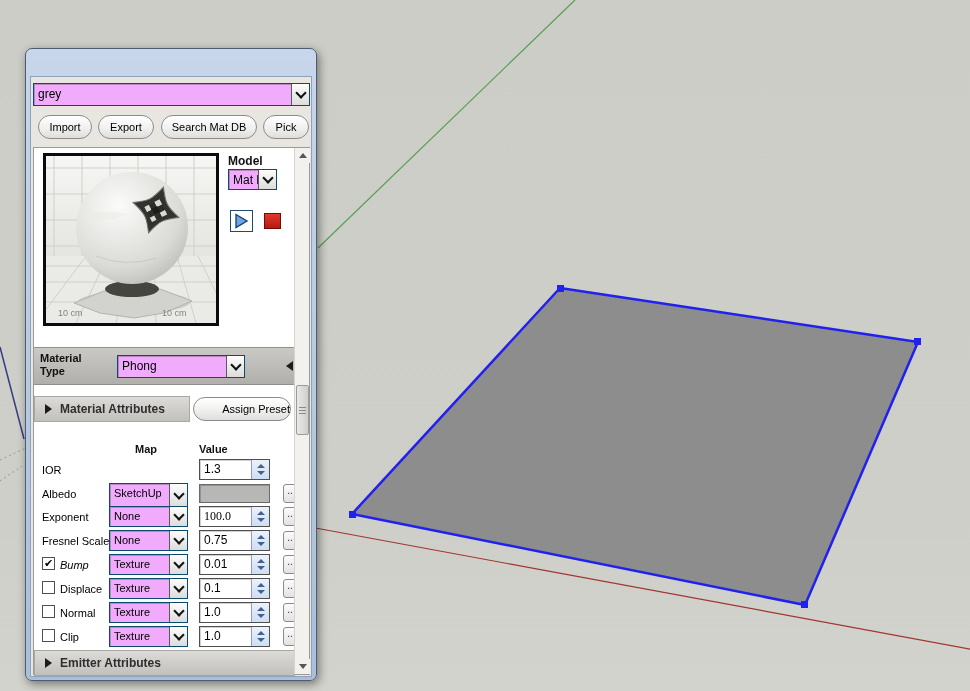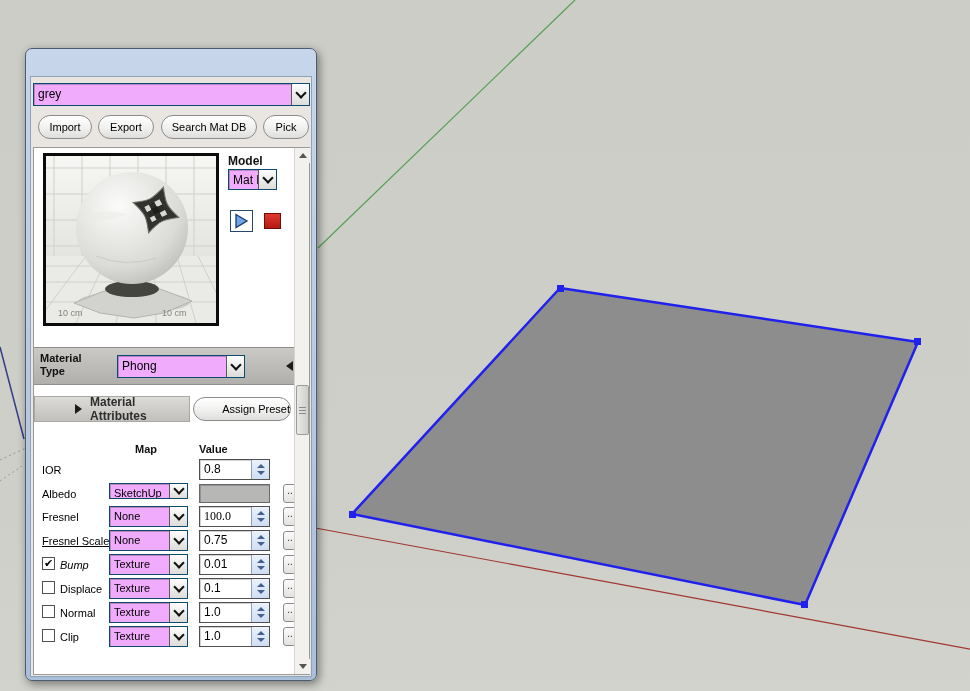--- a/index.html
+++ b/index.html
@@ -47,21 +47,21 @@
   }
   
   .pane{position:absolute;left:2px;top:70px;width:277px;height:528px;background:#fff;border:1px solid #9a9a98;box-sizing:border-box;}
   .preview{position:absolute;left:9px;top:5px;width:176px;height:173px;border:3px solid #0b0b0b;box-sizing:border-box;}
   .model-label{position:absolute;left:194px;top:6px;font-size:12px;font-weight:bold;color:#111;}
   .play-btn{position:absolute;left:196px;top:62px;width:23px;height:22px;background:#fff;border:1px solid #24496f;display:flex;align-items:center;justify-content:center;box-sizing:border-box;}
   .stop-btn{position:absolute;left:230px;top:65px;width:17px;height:16px;background:linear-gradient(#e0392f,#b51a12);border:1px solid #6e0d08;box-sizing:border-box;}
   .mtype-band{position:absolute;left:0;top:199px;width:261px;height:38px;background:linear-gradient(#cbc9c6,#b1afac);border-top:1px solid #8f8f8c;border-bottom:1px solid #8f8f8c;box-sizing:border-box;}
   .mtype-label{position:absolute;left:6px;top:4px;font-size:11px;font-weight:bold;color:#111;line-height:13px;}
   .tri-left{width:0;height:0;border-top:5px solid transparent;border-bottom:5px solid transparent;border-right:7px solid #1c1c1c;position:absolute;left:252px;top:13px;}
-  .secbar{position:absolute;left:0;height:26px;background:linear-gradient(#dddbd8,#c2c0bd);border:1px solid #a8a8a5;box-sizing:border-box;display:flex;align-items:center;padding-left:30px;}
+  .secbar{position:absolute;left:0;height:26px;background:linear-gradient(#dddbd8,#c2c0bd);border:1px solid #a8a8a5;box-sizing:border-box;display:flex;align-items:center;}
   .tri-right{width:0;height:0;border-left:7px solid #1c1c1c;border-top:5px solid transparent;border-bottom:5px solid transparent;margin:0 8px 0 10px;}
   .secbar .sectext{font-size:12px;font-weight:bold;color:#2e2e2e;}
   .colhead{position:absolute;font-size:11px;font-weight:bold;color:#111;}
   .rowlabel{position:absolute;font-size:11px;color:#000;}
   .cb{position:absolute;width:13px;height:13px;background:#fff;border:1px solid #505050;box-sizing:border-box;font-size:11px;line-height:11px;text-align:center;color:#000;}
   .spinfield{position:absolute;width:71px;height:21px;background:#fff;border:1px solid #4f4f4f;display:flex;box-sizing:border-box;box-shadow:inset 1px 1px 0 rgba(0,0,0,.18);}
   .spinfield .val{flex:1;font-size:12px;padding:2px 0 0 4px;}
   .spin{width:17px;border-left:1px solid #8fa0bd;background:linear-gradient(#eaf1fb,#cfdef4);display:flex;flex-direction:column;align-items:center;justify-content:center;gap:3px;}
   .sarrow-up{width:0;height:0;border-left:4px solid transparent;border-right:4px solid transparent;border-bottom:4px solid #44608e;}
   .sarrow-dn{width:0;height:0;border-left:4px solid transparent;border-right:4px solid transparent;border-top:4px solid #44608e;}
@@ -223,54 +223,54 @@
       </div>
       <div class="pill" style="left:159px;top:249px;width:98px;justify-content:flex-end;">
           <span>Assign Preset</span>
         </div>
 
       <div class="colhead" style="left:101px;top:295px;">Map</div>
       <div class="colhead" style="left:165px;top:295px;">Value</div>
 
       <div class="rowlabel" style="left:8px;top:316px;">IOR</div>
       <div class="spinfield" style="left:165px;top:311px;">
-        <div class="val">0.8</div>
+        <div class="val">1.3</div>
         <div class="spin">
             <div class="sarrow-up"></div>
             <div class="sarrow-dn"></div>
           </div>
       </div>
 
       <div class="rowlabel" style="left:8px;top:340px;">Albedo</div>
-      <div class="combo" style="left:75px;top:335px;width:79px;height:16px;">
+      <div class="combo" style="left:75px;top:335px;width:79px;height:25px;">
         <div class="field" style="font-size:11px;">SketchUp</div>
         <div class="dbtn">
             <div class="chev"></div>
           </div>
       </div>
       <div class="swatch" style="left:165px;top:336px;"></div>
       <div class="browse" style="left:249px;top:336px;">..</div>
 
-      <div class="rowlabel" style="left:8px;top:363px;">Fresnel</div>
+      <div class="rowlabel" style="left:8px;top:363px;">Exponent</div>
       <div class="combo" style="left:75px;top:358px;width:79px;height:21px;">
         <div class="field" style="font-size:11px;">None</div>
         <div class="dbtn">
             <div class="chev"></div>
           </div>
       </div>
       <div class="spinfield" style="left:165px;top:358px;font-family:Liberation Serif, serif;">
         <div class="val">100.0</div>
         <div class="spin">
             <div class="sarrow-up"></div>
             <div class="sarrow-dn"></div>
           </div>
       </div>
       <div class="browse" style="left:249px;top:359px;">..</div>
 
-      <div class="rowlabel" style="left:8px;top:387px;text-decoration:underline;">Fresnel Scale</div>
+      <div class="rowlabel" style="left:8px;top:387px;">Fresnel Scale</div>
       <div class="combo" style="left:75px;top:382px;width:79px;height:21px;">
         <div class="field" style="font-size:11px;">None</div>
         <div class="dbtn">
             <div class="chev"></div>
           </div>
       </div>
       <div class="spinfield" style="left:165px;top:382px;">
         <div class="val">0.75</div>
         <div class="spin">
             <div class="sarrow-up"></div>
@@ -340,20 +340,24 @@
       </div>
       <div class="spinfield" style="left:165px;top:478px;">
         <div class="val">1.0</div>
         <div class="spin">
             <div class="sarrow-up"></div>
             <div class="sarrow-dn"></div>
           </div>
       </div>
       <div class="browse" style="left:249px;top:479px;">..</div>
 
+      <div class="secbar" style="top:502px;width:261px;">
+        <div class="tri-right"></div>
+        <span class="sectext">Emitter Attributes</span>
+      </div>
 
       <div class="sbar">
         <div class="sbtn sb-up">
             <div class="tri-up-sm"></div>
           </div>
         <div class="sthumb">
           <div class="grip"></div>
           <div class="grip"></div>
           <div class="grip"></div>
         </div>

